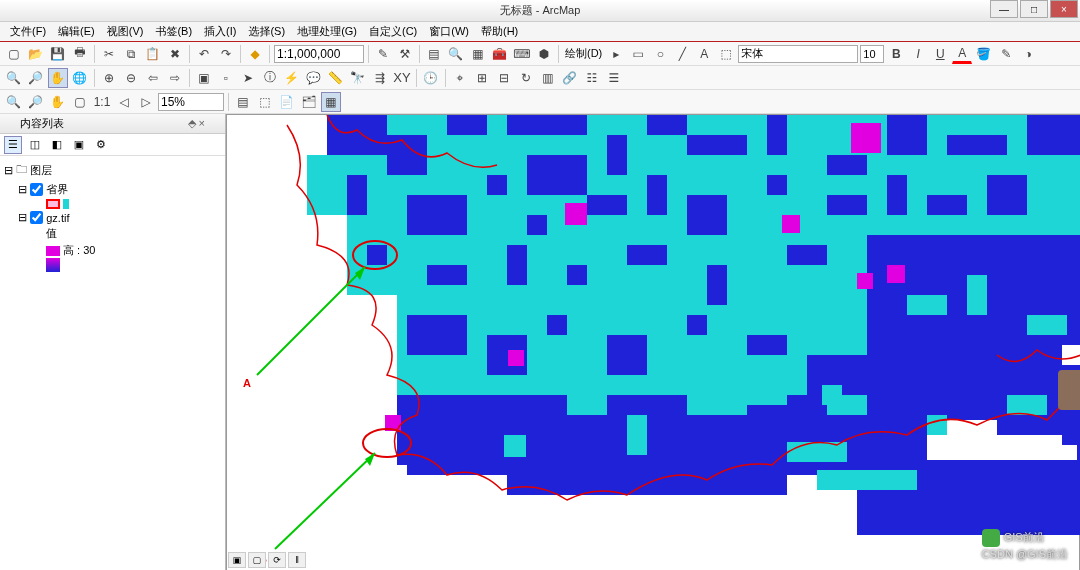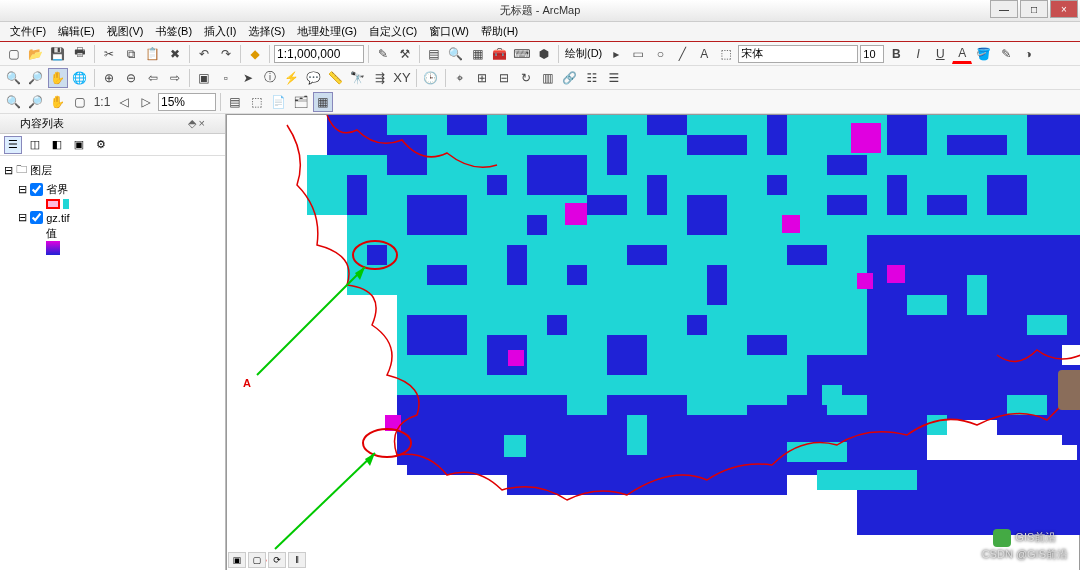--- a/index.html
+++ b/index.html
@@ -24,21 +24,21 @@
 .tocbtns{height:22px;border-bottom:1px solid #ddd;display:flex;align-items:center;padding:0 4px;gap:4px}
 .tocbtns span{width:18px;height:18px;display:flex;align-items:center;justify-content:center;border:1px solid transparent}
 .tocbtns span.a{border:1px solid #88b;background:#ddeeff}
 .tree{flex:1;padding:4px 4px;overflow:auto}
 .tree div{padding:1px 0;display:flex;align-items:center;gap:3px}
 .sw{width:14px;height:10px;display:inline-block}
 .map{flex:1;background:#fff;position:relative;border:1px solid #999}
 .map svg{position:absolute;top:0;left:0}
 .statusr{position:absolute;bottom:2px;left:228px;display:flex;gap:2px}
 .statusr span{width:18px;height:16px;border:1px solid #ccc;background:#f0f0f0;display:flex;align-items:center;justify-content:center;font-size:9px}
-.wm{position:absolute;right:12px;bottom:8px;color:#ddd;font-size:15px;text-align:center;line-height:1.4;text-shadow:0 0 3px #000}
+.wm{position:absolute;right:12px;bottom:8px;color:#ddd;font-size:15px;text-align:left;line-height:1.4;text-shadow:0 0 3px #000}
 .wmi{width:18px;height:18px;background:#4a4;border-radius:4px;display:inline-block;vertical-align:middle;margin-right:4px}
 .sidebtn{position:absolute;right:0;top:370px;width:22px;height:40px;background:#8a6d5a;border-radius:4px 0 0 4px}
 </style>
 </head>
 <body>
 
 <div class="titlebar">
   <span class="title">无标题 - ArcMap</span>
   <div class="wbtns">
     <div class="wbtn">—</div>
@@ -141,21 +141,21 @@
 </div>
 
 <div class="tbrow">
   <div class="tbtn">🔍</div>
   <div class="tbtn">🔎</div>
   <div class="tbtn">✋</div>
   <div class="tbtn">▢</div>
   <div class="tbtn">1:1</div>
   <div class="tbtn">◁</div>
   <div class="tbtn">▷</div>
-  <input class="scale" style="width: 58px;" value="15%">
+  <input class="scale" style="width: 66px;" value="15%">
   <div class="sep"></div>
   <div class="tbtn">▤</div>
   <div class="tbtn">⬚</div>
   <div class="tbtn">📄</div>
   <div class="tbtn">🗂</div>
   <div class="tbtn" style="background:#cde;border:1px solid #88b">▦</div>
 </div>
 
 <div class="main">
   <div class="toc">
@@ -188,20 +188,24 @@
           <span class="sw" style="border:2px solid red;background:#fbd"></span>
           <span class="sw" style="background:#1fd6d6;width:6px"></span>
         </div>
       <div style="padding-left:14px">
           <span>⊟</span>
           <input type="checkbox" checked="" style="">
           <span>gz.tif</span>
         </div>
       <div style="padding-left:42px">
           <span>值</span>
+        </div>
+      <div style="padding-left:42px">
+          <span class="sw" style="background:#e000e0"></span>
+          <span>高 : 30</span>
         </div>
       <div style="padding-left:42px;margin-top:-2px">
           <span class="sw" style="background:linear-gradient(#e000e0,#1f22d6);height:14px"></span>
         </div>
     </div>
   </div>
 
   <div class="map">
     <svg width="854" height="462">
 

